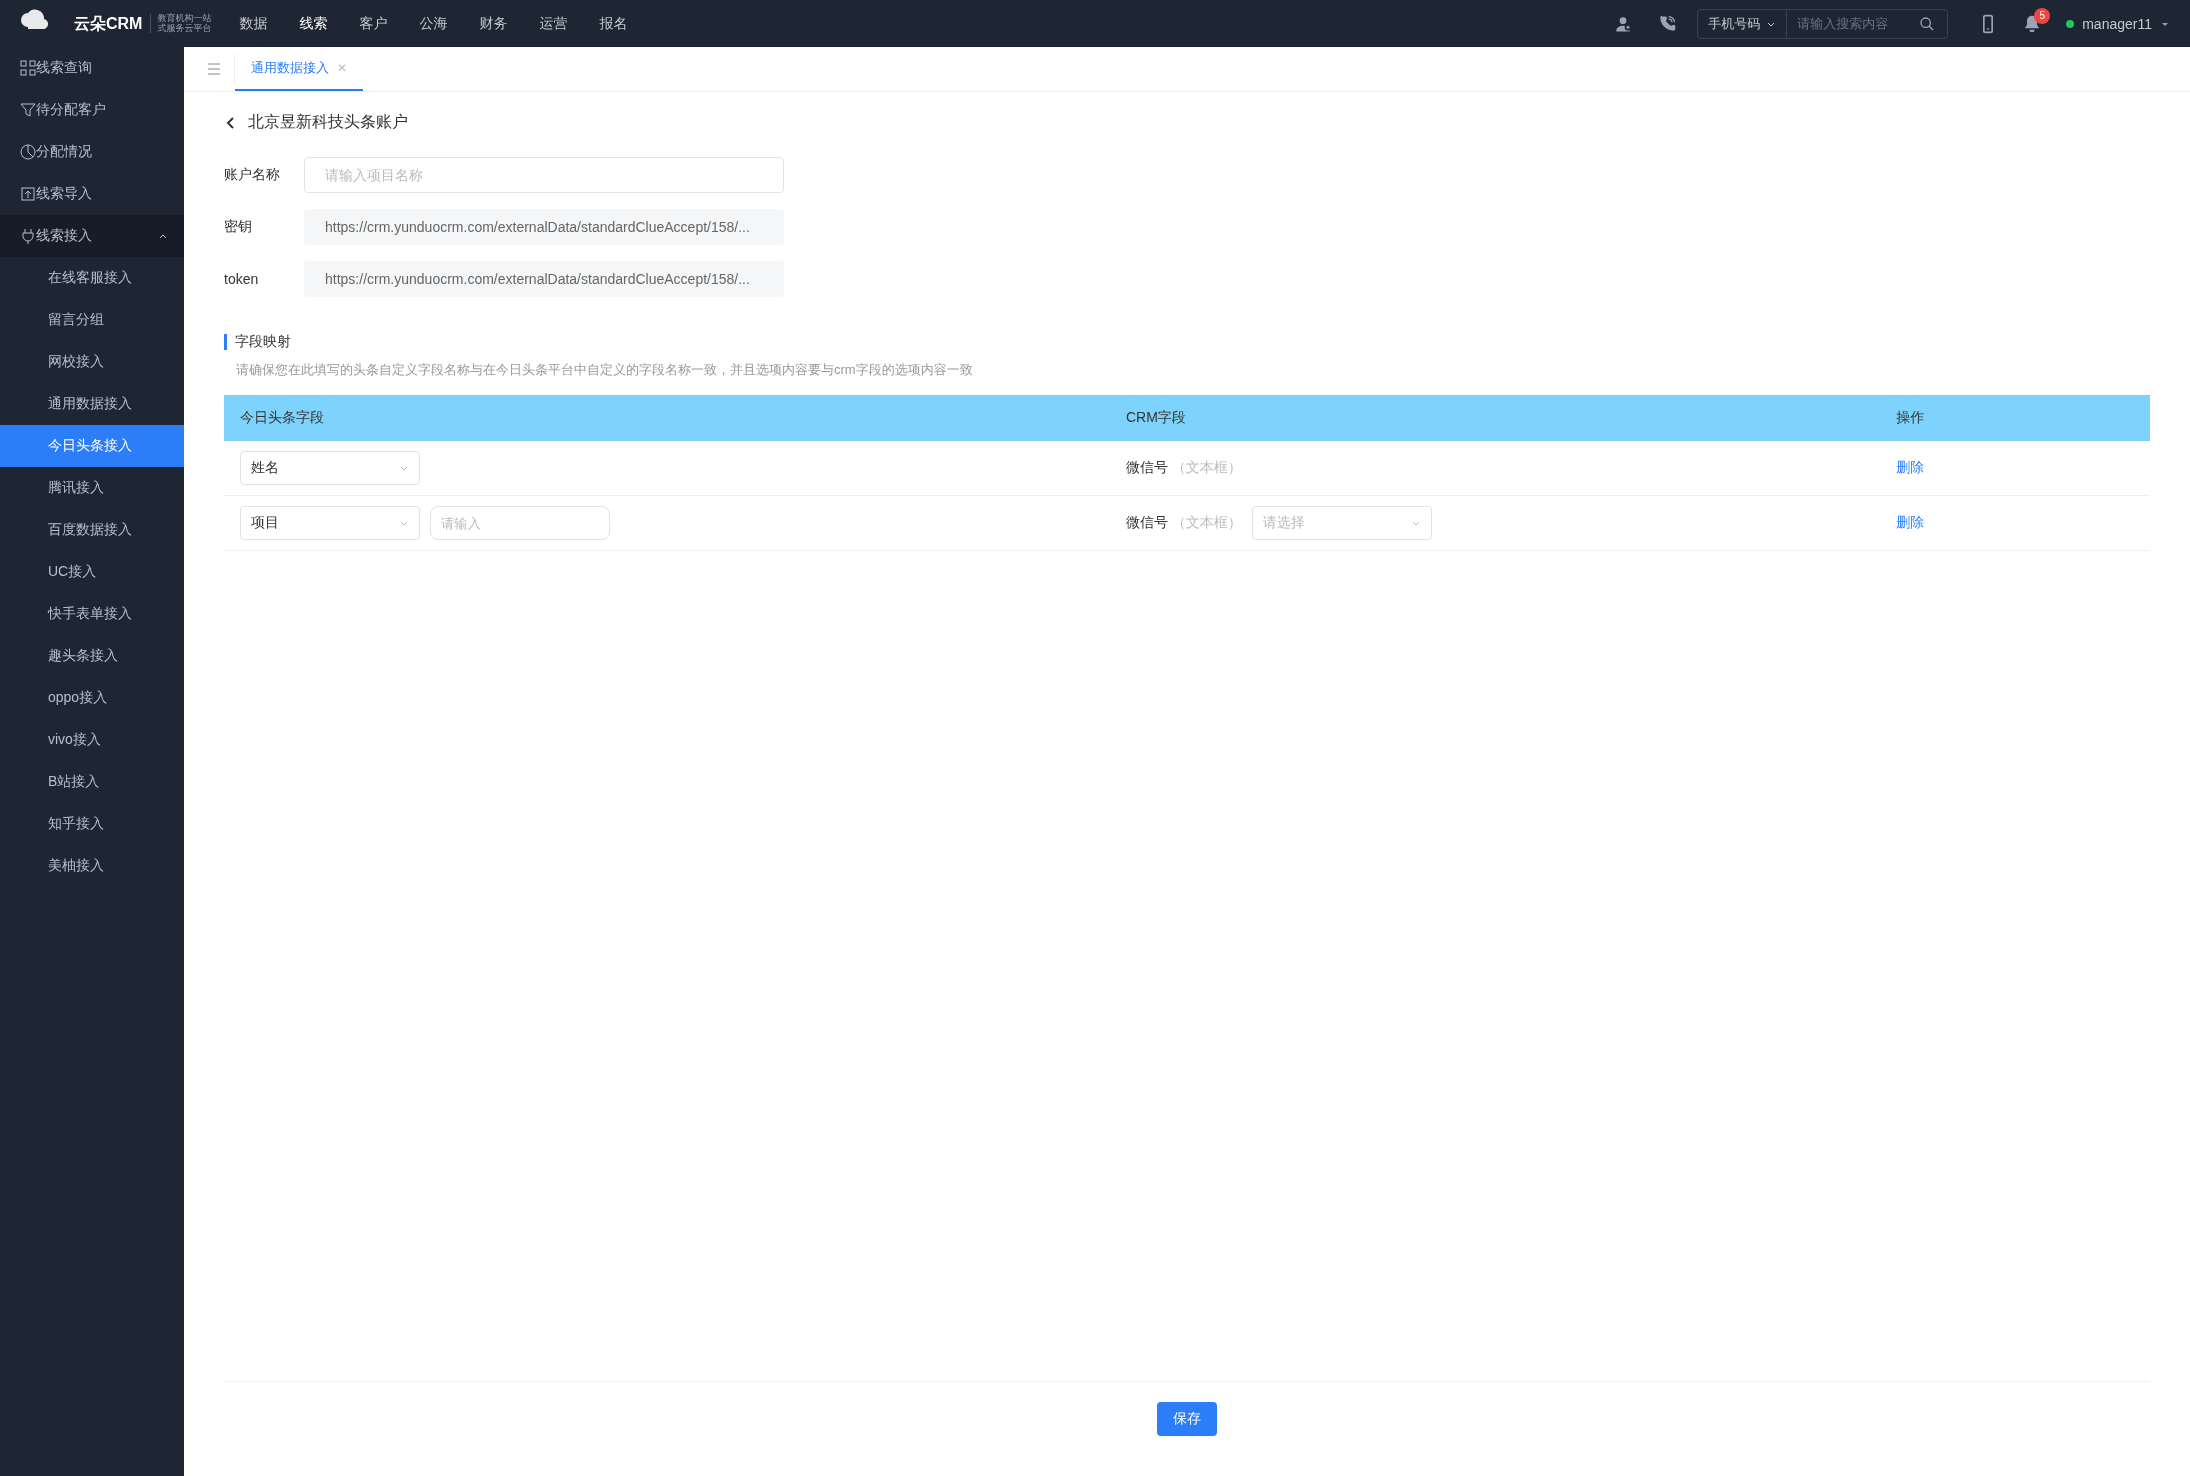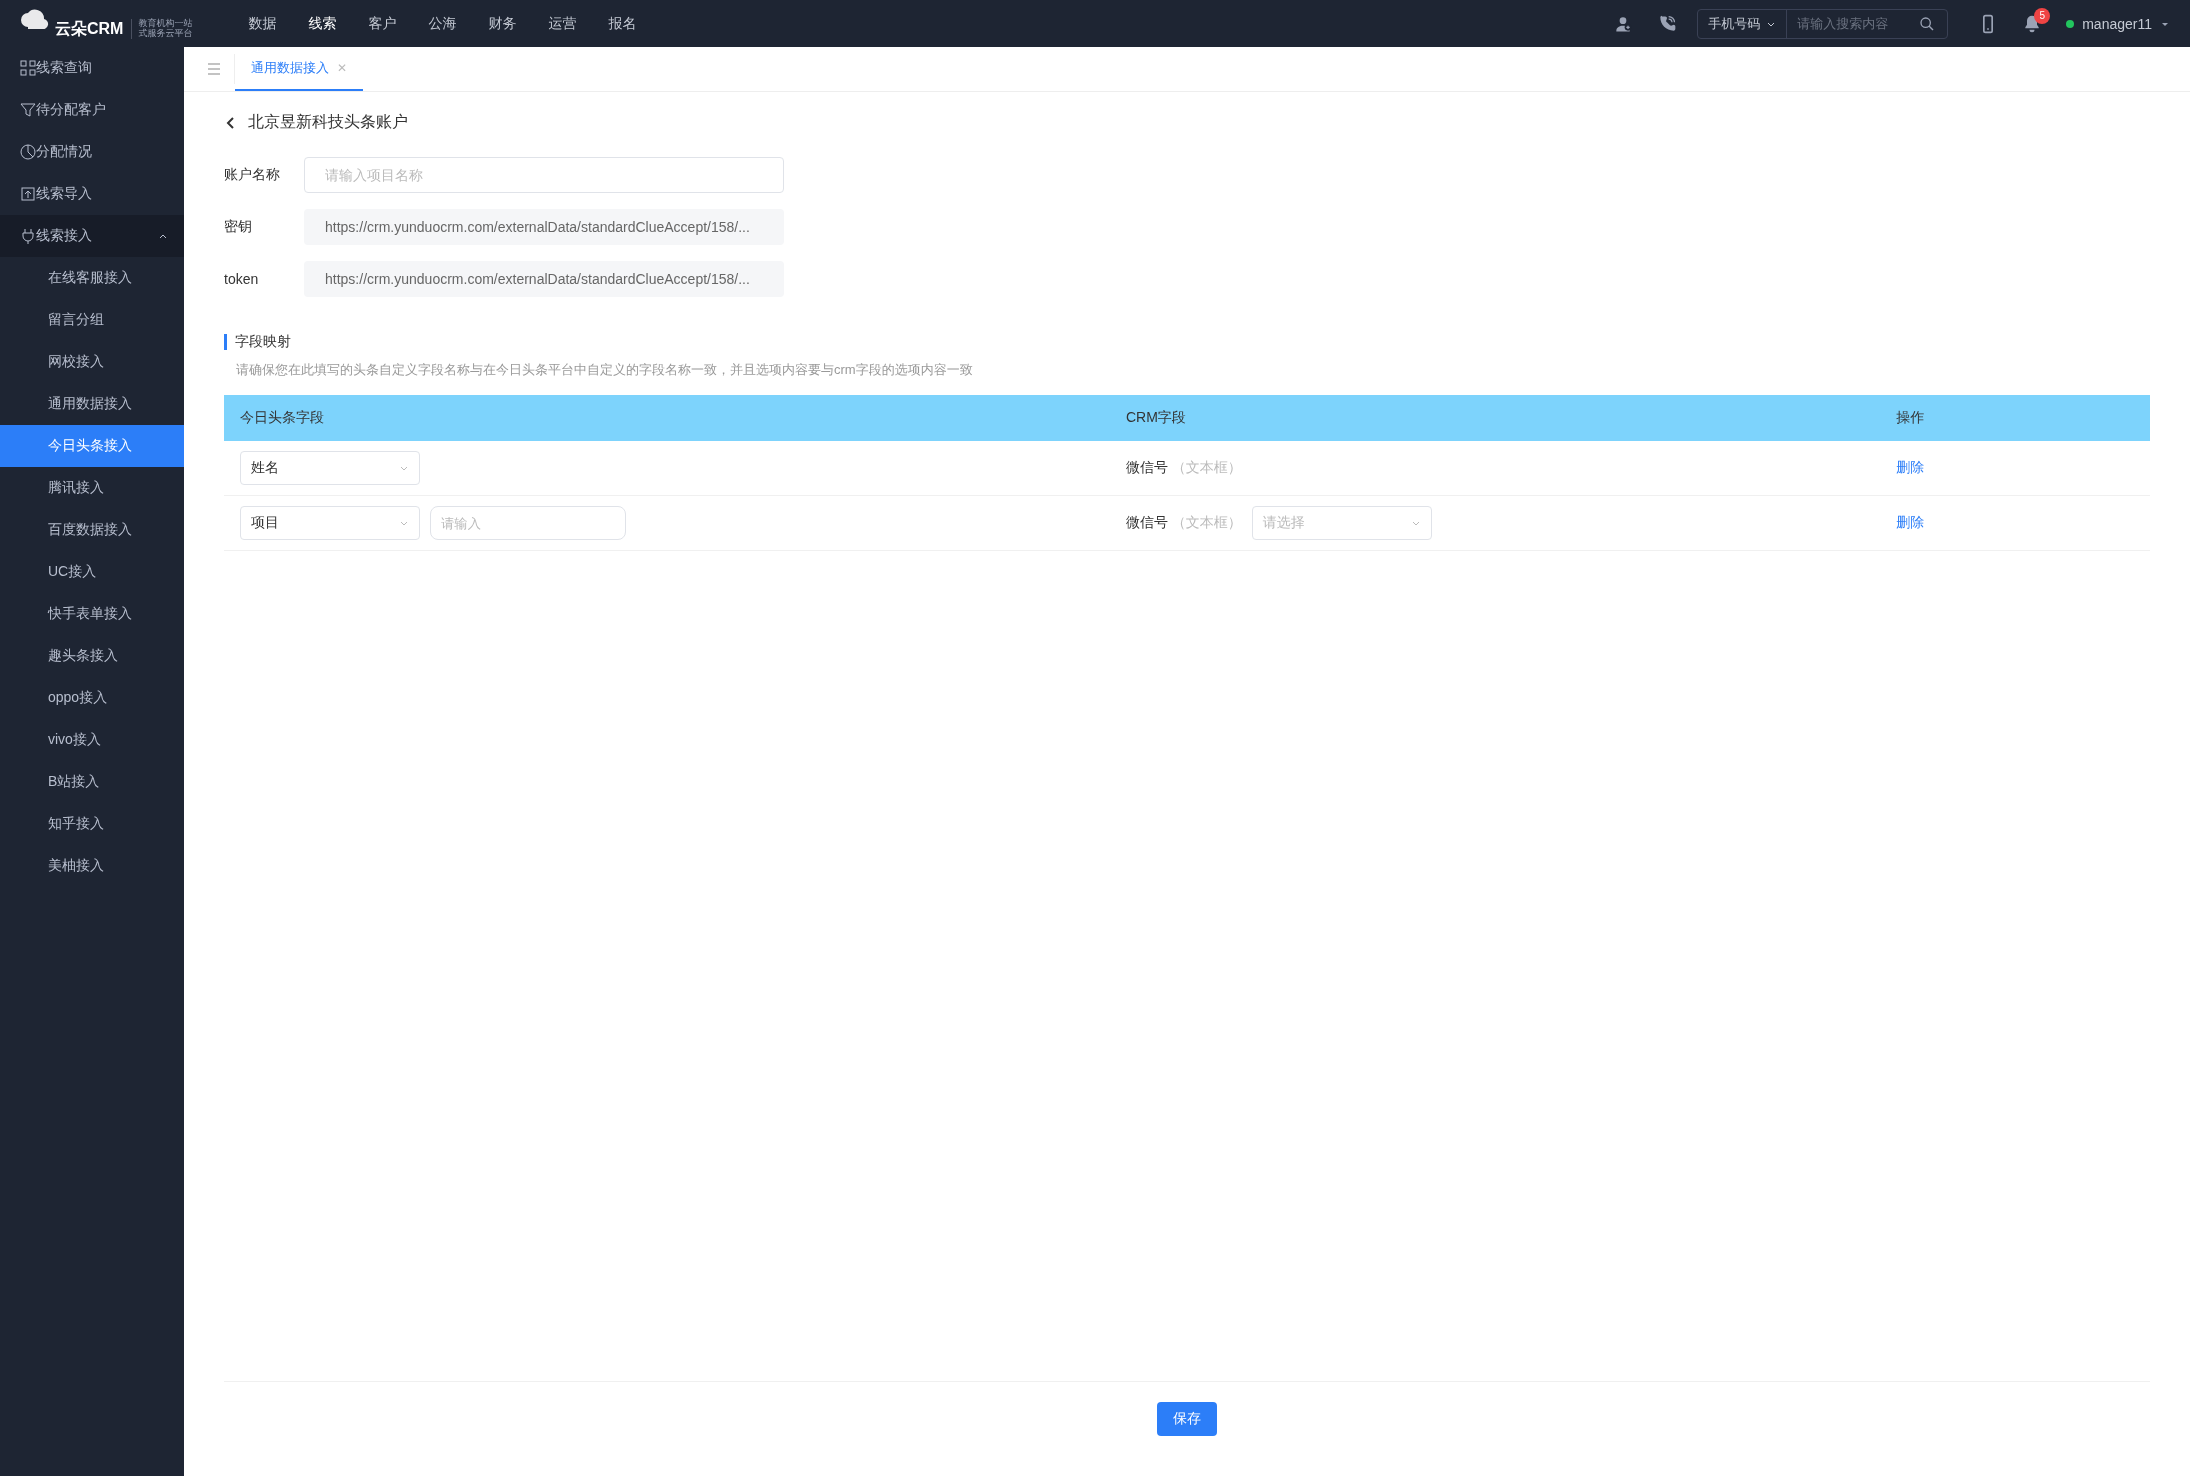--- a/index.html
+++ b/index.html
@@ -1,20 +1,20 @@
 <!DOCTYPE html>
 <html><head>
 <meta charset="utf-8">
 <style>
 * { margin: 0; padding: 0; box-sizing: border-box; }
 body { font-family: -apple-system, BlinkMacSystemFont, "PingFang SC", "Microsoft YaHei", sans-serif; background: #f5f6f8; color: #333; font-size: 14px; }
 
 
 .header { height: 47px; background: #1e2533; display: flex; align-items: center; padding: 0 20px; color: #c5cad4; }
-.logo { display: flex; align-items: flex-end; gap: 5px; margin-right: 56px; }
+.logo { display: flex; align-items: center; gap: 24px; margin-right: 28px; }
 .logo-mark { width: 30px; height: 30px; position: relative; }
 .logo-text { display: flex; flex-direction: column; line-height: 1.1; }
 .logo-main { font-size: 16px; font-weight: 600; color: #fff; }
 .logo-sub { font-size: 9px; color: #9ba3b5; border-left: 1px solid #4a5060; padding-left: 6px; margin-left: 2px;}
 .nav { display: flex; gap: 32px; flex: 1; }
 .nav-item { color: #c5cad4; cursor: pointer; font-size: 14px; }
 .nav-item.active { color: #fff; font-weight: 500; }
 .header-icons { display: flex; align-items: center; gap: 24px; margin-left: 20px; }
 .header-icon { width: 20px; height: 20px; color: #9ba3b5; cursor: pointer; }
 .search-box { display: flex; align-items: center; background: transparent; border: 1px solid #3a4155; border-radius: 4px; height: 30px; overflow: hidden; margin-left: 20px; }
@@ -67,21 +67,21 @@
 .btn-primary.sm { padding: 6px 12px; }
 .add-btn { margin-bottom: 16px; }
 
 .table { width: 100%; border-collapse: collapse; }
 .table thead { background: #7dd3fc; }
 .table th { text-align: left; padding: 14px 16px; font-weight: 500; font-size: 14px; color: #333; }
 .table td { padding: 10px 16px; border-bottom: 1px solid #f0f0f0; vertical-align: middle; }
 .select-box { border: 1px solid #e0e3e9; border-radius: 4px; height: 34px; padding: 0 10px; display: flex; align-items: center; justify-content: space-between; cursor: pointer; min-width: 180px; background: #fff; }
 .select-box .placeholder { color: #bbb; }
 .select-caret { color: #bbb; }
-.text-input { border: 1px solid #e0e3e9; border-radius: 8px; height: 34px; padding: 12px 10px; outline: none; width: 196px; }
+.text-input { border: 1px solid #e0e3e9; border-radius: 8px; height: 34px; padding: 12px 10px; outline: none; width: 180px; }
 .text-input::placeholder { color: #bbb; }
 .crm-label { font-size: 14px; }
 .crm-type { color: #bbb; }
 .link-action { color: #2c7ef8; cursor: pointer; }
 .cell-flex { display: flex; gap: 10px; align-items: center; }
 
 .footer-bar { padding: 20px 0; display: flex; justify-content: center; border-top: 1px solid #f0f0f0; margin-top: auto; }
 
 svg { display: block; }
 </style>

